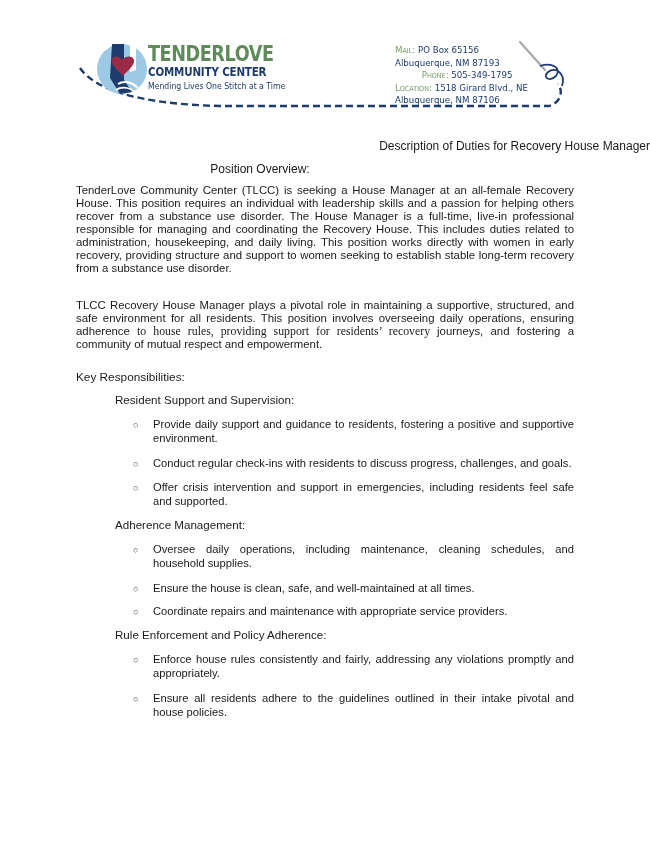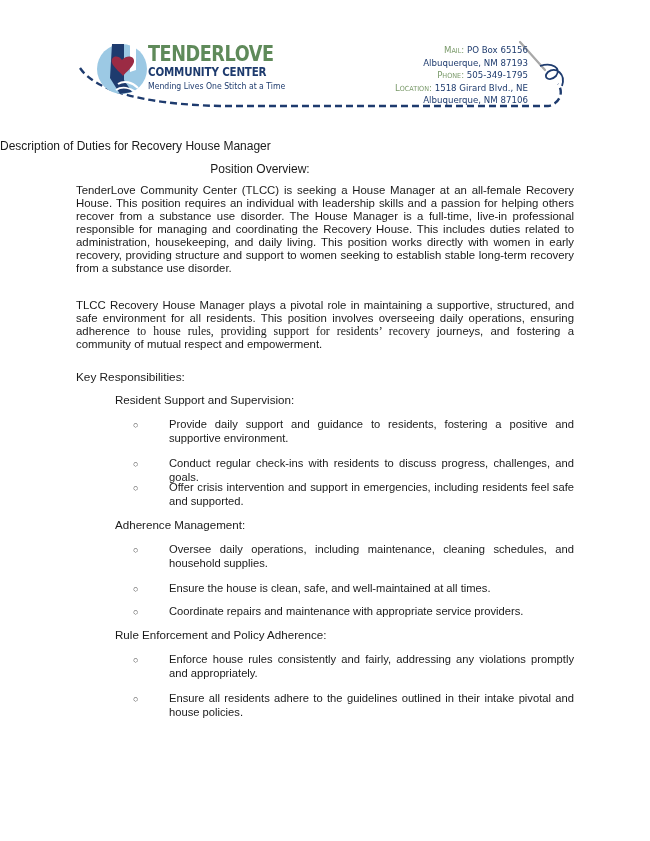--- a/index.html
+++ b/index.html
@@ -2,35 +2,35 @@
 <html><head>
   <meta charset="utf-8">
   <style>
     html, body { margin: 0; padding: 0; background: #ffffff; }
     body { width: 650px; height: 841px; position: relative; overflow: hidden; font-family: "Liberation Sans", sans-serif; color: #1a1a1a; }
     .letterhead { position: absolute; left: 0; top: 0; width: 576px; height: 125px; }
     .letterhead svg { position: absolute; left: 0; top: 0; }
     .org-name { position: absolute; left: 148px; top: 44px; font-family: "DejaVu Sans", sans-serif; font-weight: bold; font-size: 20.5px; color: #5f8a5a; letter-spacing: -0.5px; line-height: 1; transform: scaleX(0.86); transform-origin: left top; }
     .org-sub { position: absolute; left: 148px; top: 66px; font-family: "DejaVu Sans", sans-serif; font-weight: bold; font-size: 12px; color: #1e3b6e; letter-spacing: -0.2px; line-height: 1; transform: scaleX(0.86); transform-origin: left top; }
     .org-tagline { position: absolute; left: 148px; top: 82px; font-family: "DejaVu Sans", sans-serif; font-size: 8.6px; color: #1e3b6e; line-height: 1; transform: scaleX(0.9); transform-origin: left top; }
-    .contact { position: absolute; left: 395px; top: 44px; font-family: "DejaVu Sans", sans-serif; font-size: 9.4px; color: #1e3b6e; line-height: 12.6px; text-align: right; }
+    .contact { position: absolute; left: 395px; top: 44px; font-family: "DejaVu Sans", sans-serif; font-size: 9.4px; color: #1e3b6e; line-height: 12.6px; }
     .contact .lbl { color: #7a9a6a; font-variant: small-caps; font-size: 9.4px; }
     .contact .row { white-space: nowrap; transform: scaleX(0.92); transform-origin: left top; }
     .contact .row.indent { padding-left: 29px; }
-    .doc-title { position: absolute; left: 0; width: 650px; top: 139px; text-align: left; font-size: 12px; line-height: 14px; }
+    .doc-title { position: absolute; left: 0; width: 650px; top: 139px; text-align: right; font-size: 12px; line-height: 14px; }
     .sec-title { position: absolute; left: 0; width: 520px; top: 162px; text-align: center; font-size: 12px; line-height: 14px; }
     .para { position: absolute; left: 76px; width: 498px; font-size: 11.4px; line-height: 13px; text-align: justify; }
     .para1 { top: 184px; }
     .para2 { top: 299px; }
     .serif-run { font-family: "Liberation Serif", serif; font-size: 11.8px; }
     .key-resp { position: absolute; left: 76px; top: 370px; font-size: 11.8px; line-height: 14px; }
     .subhead { position: absolute; left: 115px; font-size: 11.6px; line-height: 14px; }
     .bullet { position: absolute; left: 133px; width: 441px; font-size: 11.2px; line-height: 14.4px; }
     .bullet .mark { position: absolute; left: 0; top: 1px; font-size: 9px; color: #444; }
-    .bullet .txt { display: block; margin-left: 36px; text-align: justify; }
+    .bullet .txt { display: block; margin-left: 20px; text-align: justify; }
   </style>
 </head>
 <body>
 
 <div class="letterhead">
   <svg width="650" height="125">
 
     <path d="M80 68 C 95 90, 140 104, 220 106 L 548 106 C 560 104, 564 92, 558 84" fill="none" stroke="#1e3b6e" stroke-width="2.4" stroke-dasharray="7 4"></path>
 
     <g>

